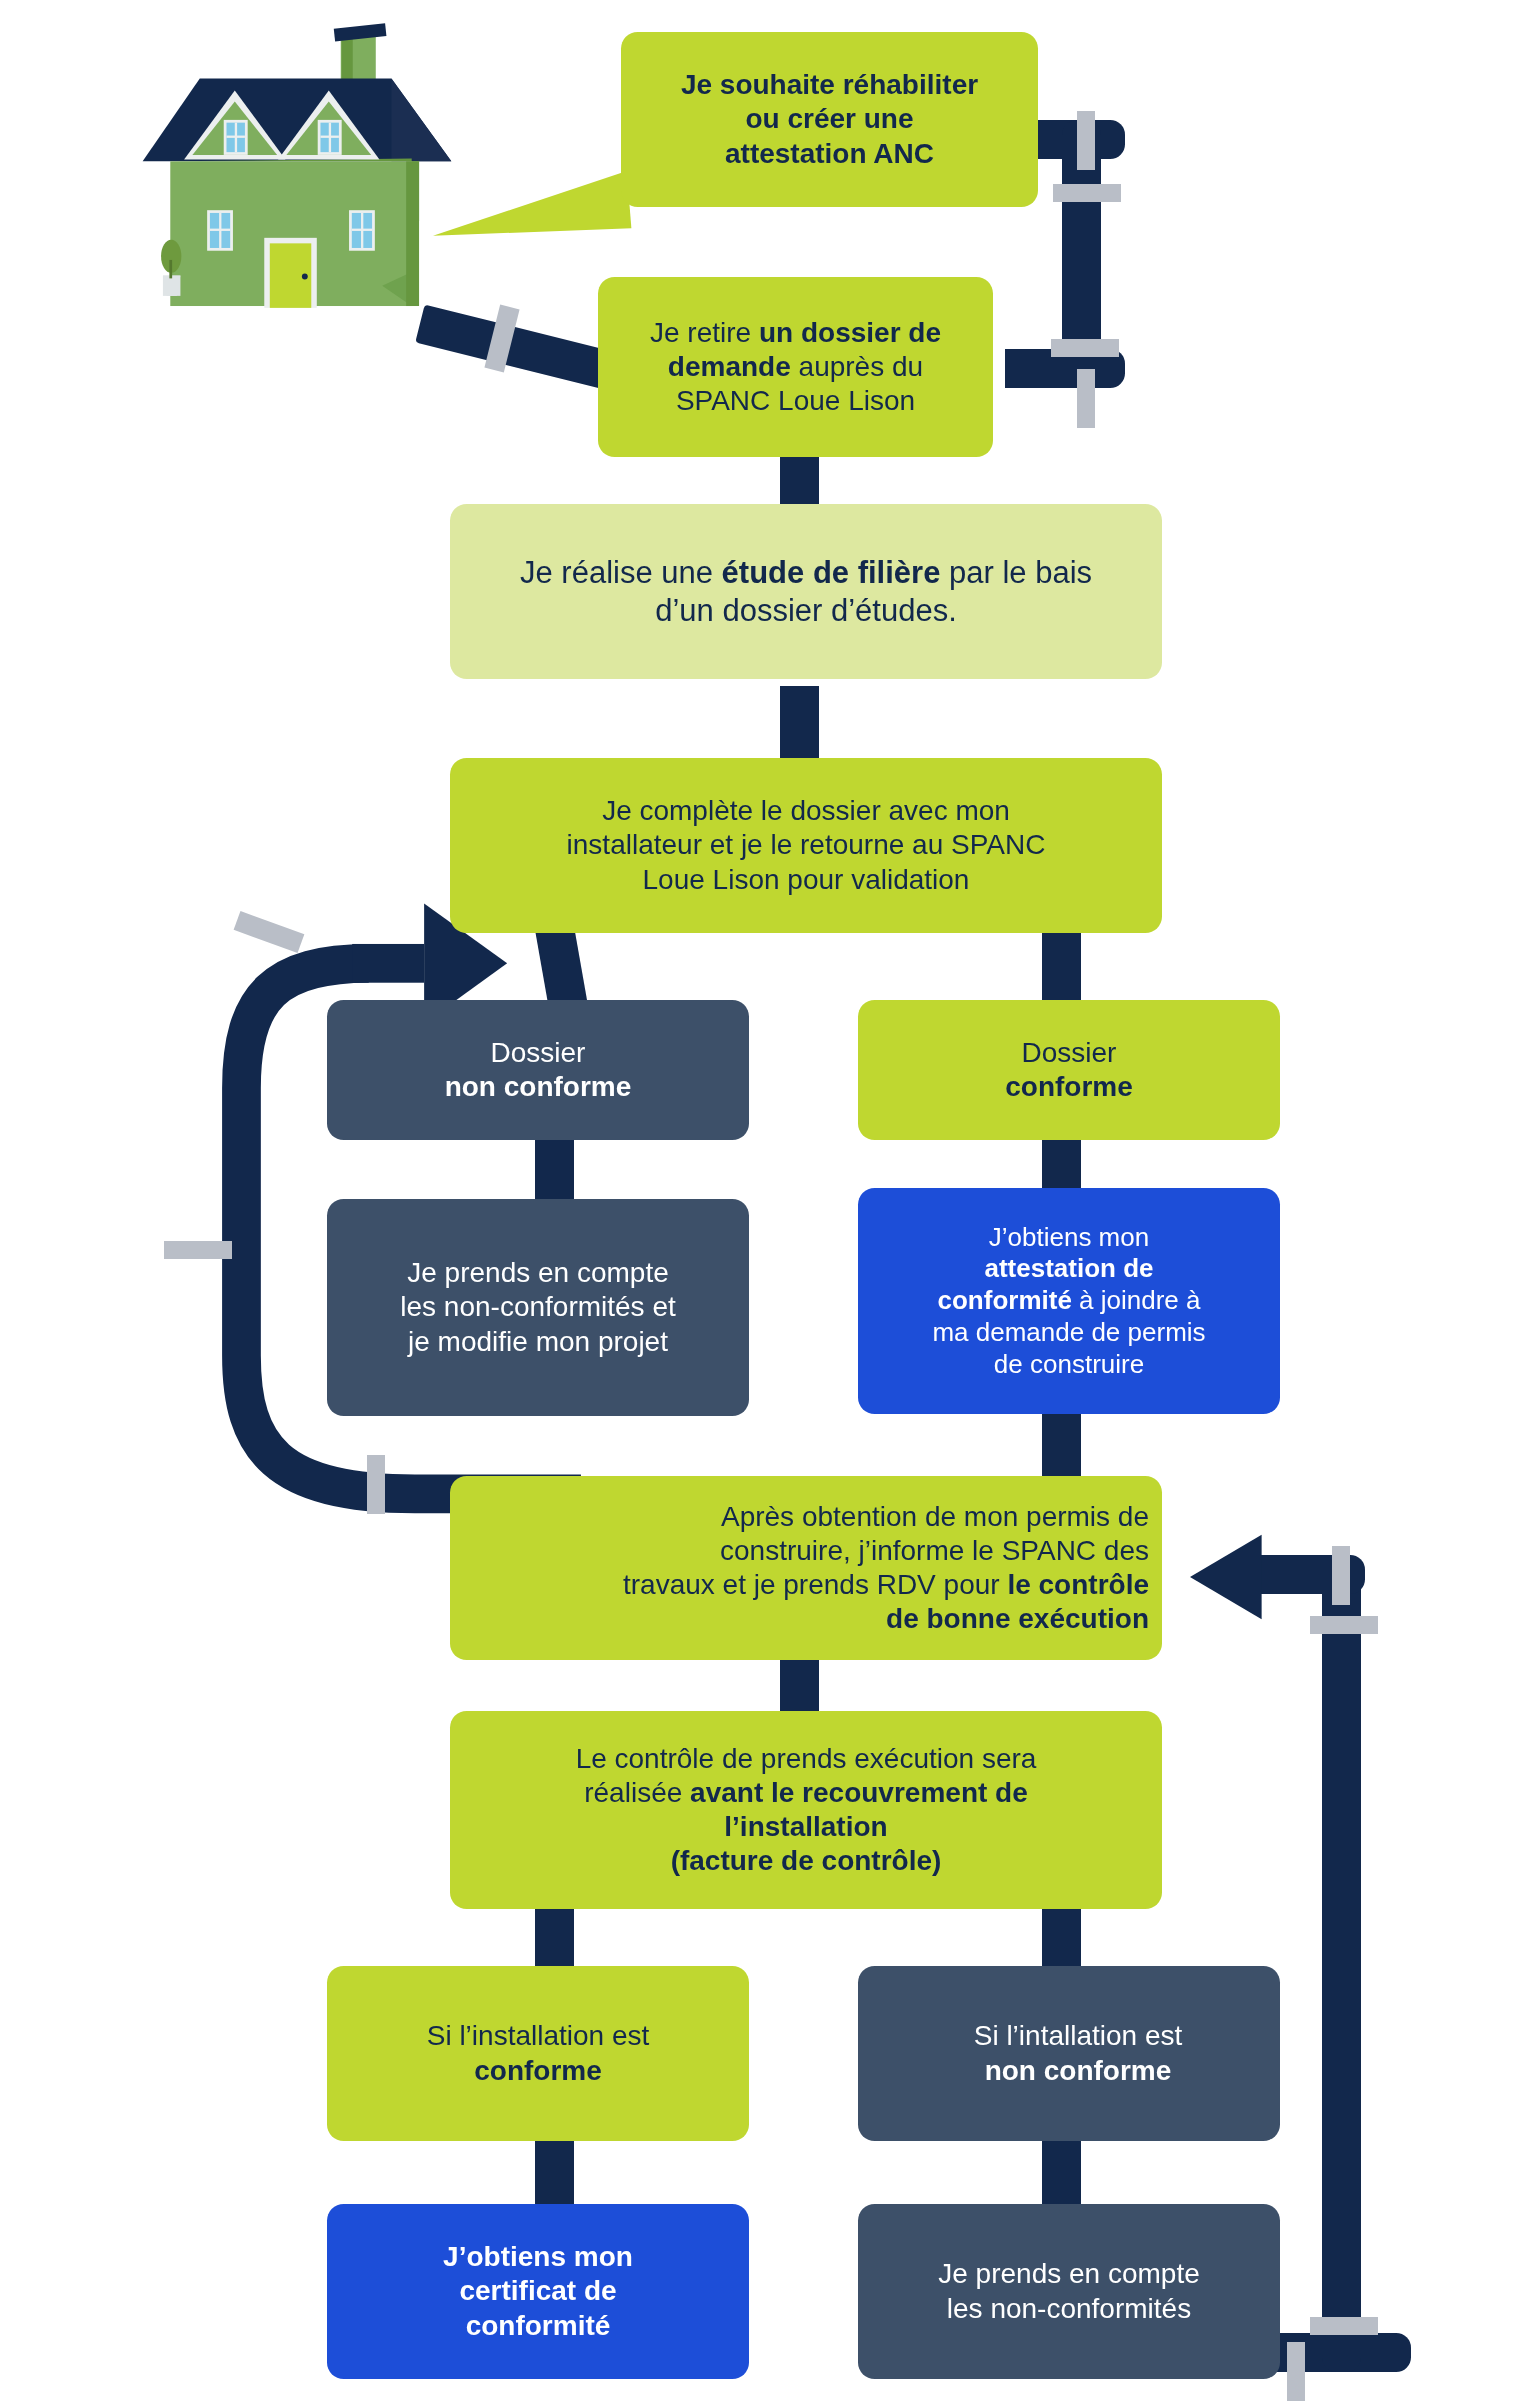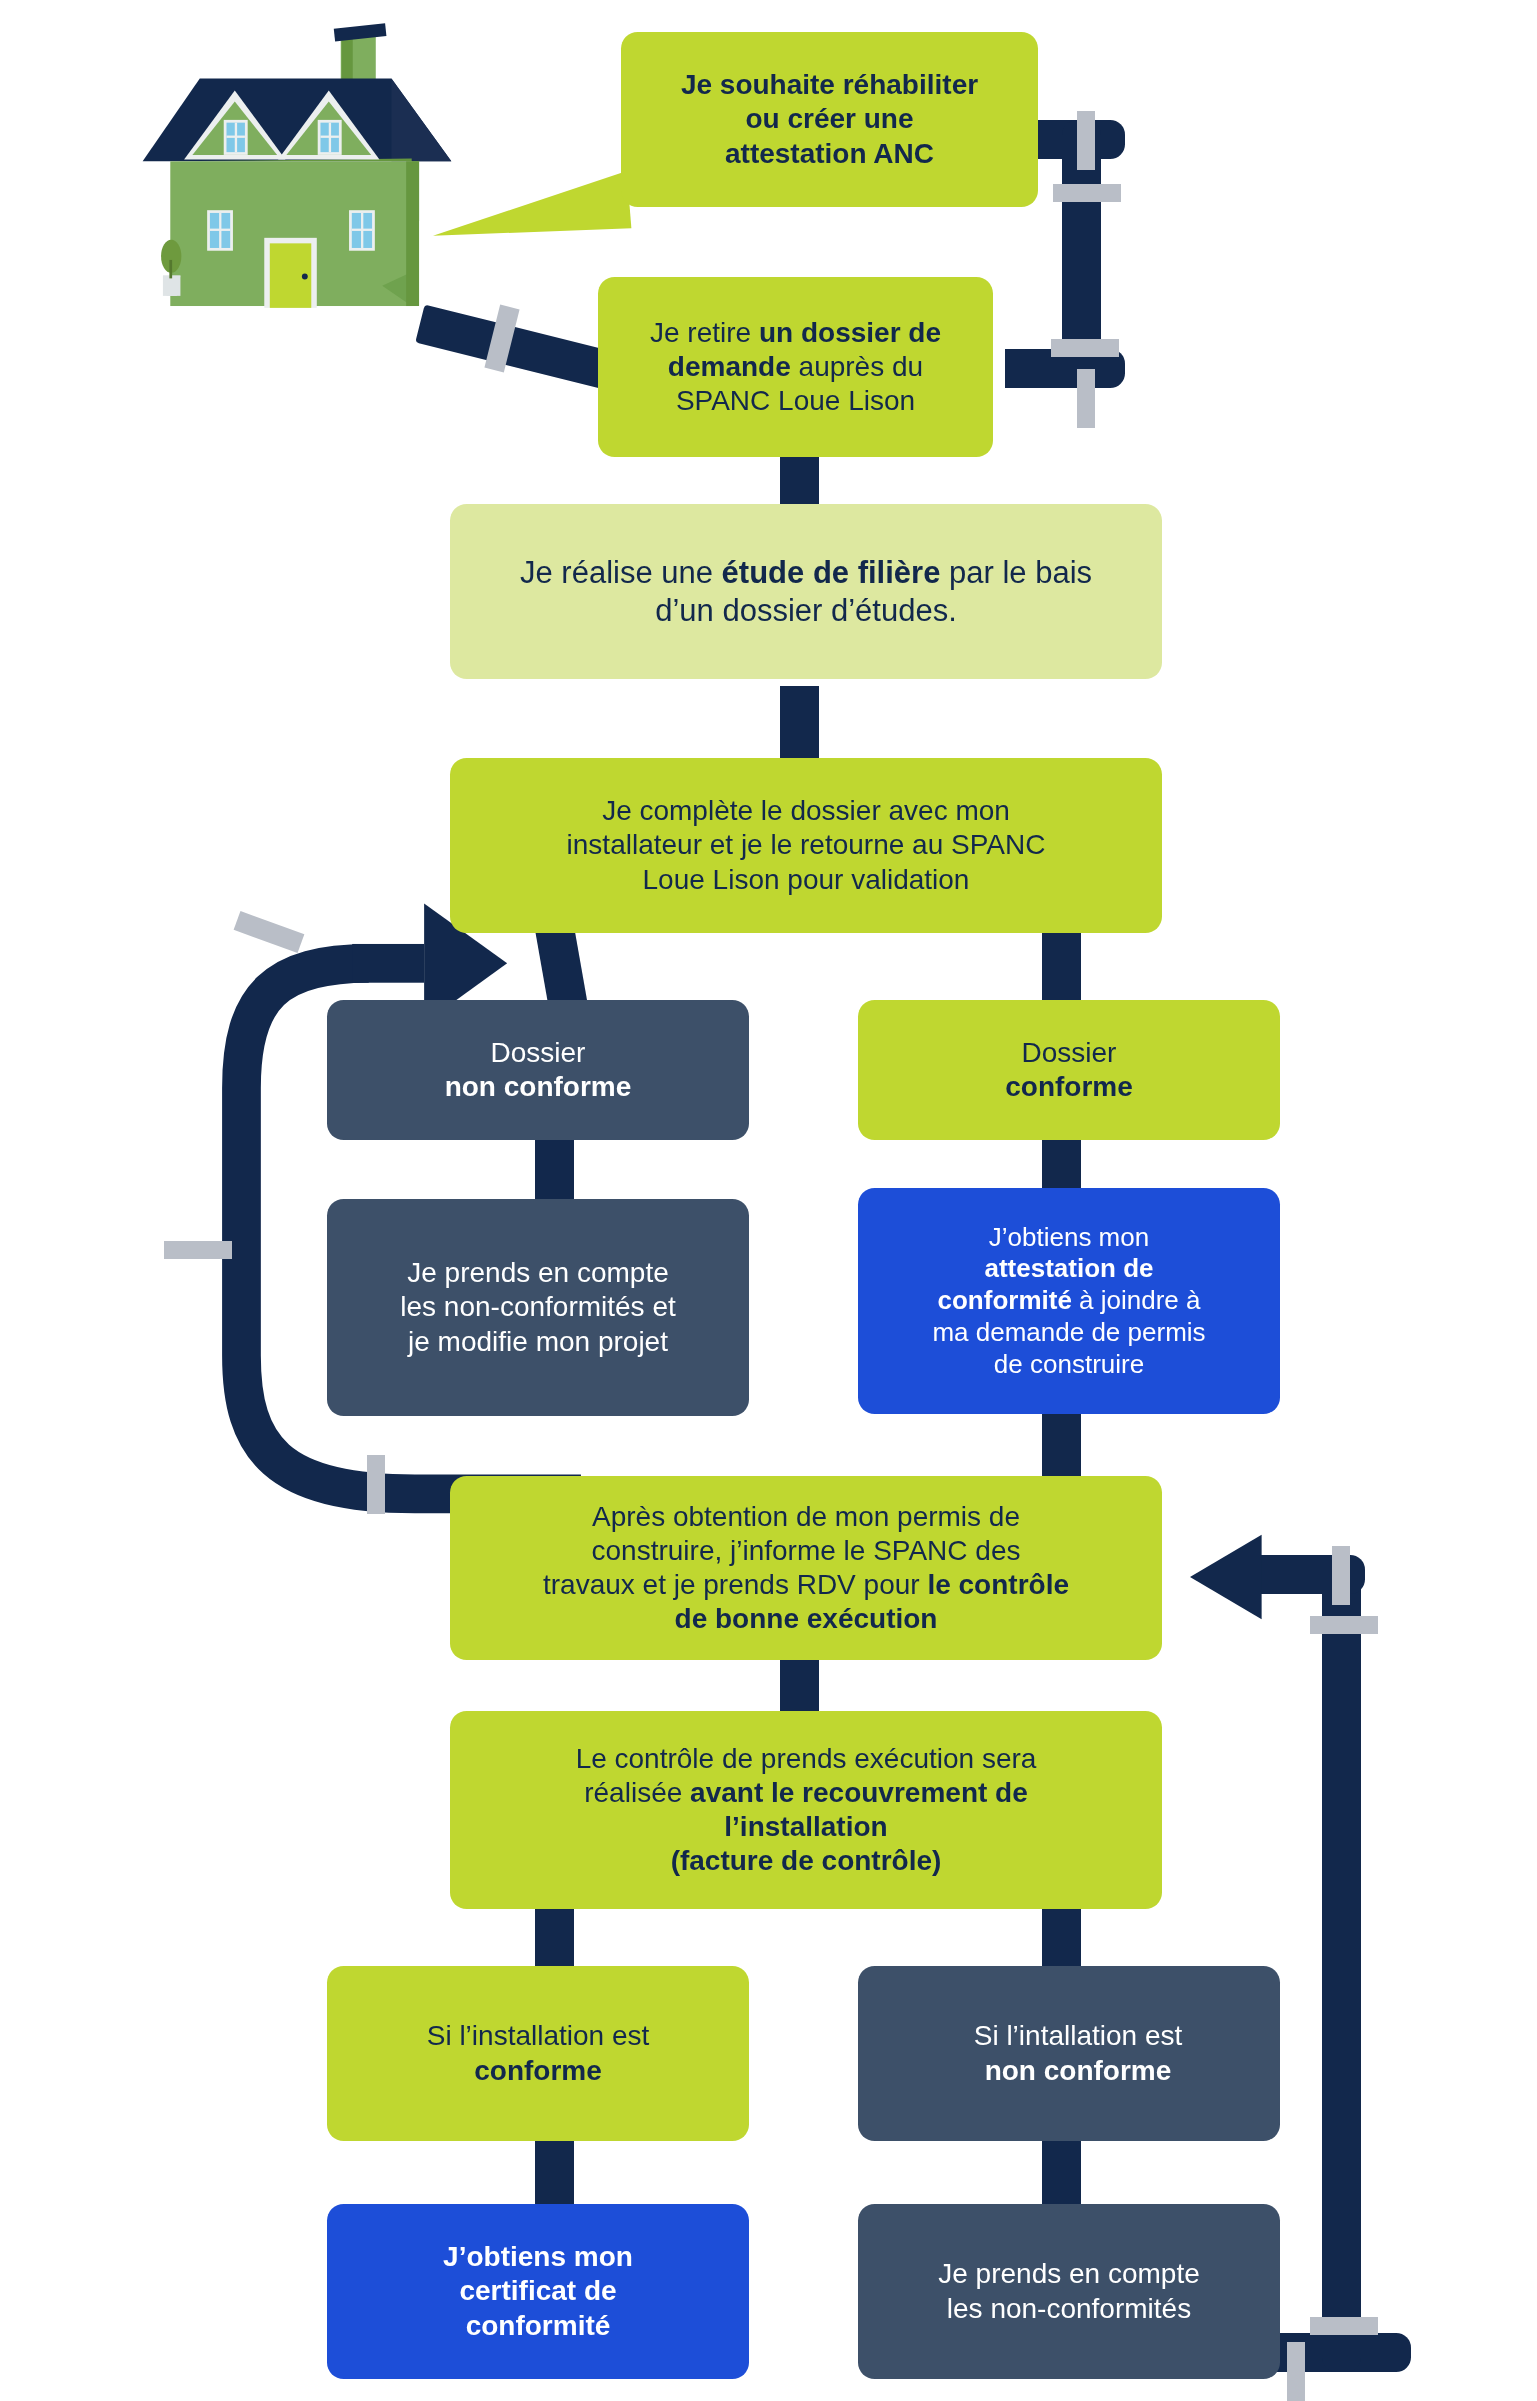--- a/index.html
+++ b/index.html
@@ -198,21 +198,21 @@
   <div class="node green" style="left:858px;top:1188px;width:422px;height:226px;font-size:26px;">
     <div class="txt">
         <div><span>J’obtiens mon</span></div>
         <div><span class="b">attestation de</span></div>
         <div><span class="b">conformité</span><span> à joindre à</span></div>
         <div><span>ma demande de permis</span></div>
         <div><span>de construire</span></div>
       </div>
   </div>
 
-  <div class="node lime" style="left:450px;top:1476px;width:712px;height:184px;font-size:28px;">
+  <div class="node lime" style="left:450px;top:1476px;width:712px;height:184px;font-size:28px;text-align:right;">
     <div class="txt">
         <div><span>Après obtention de mon permis de</span></div>
         <div><span>construire, j’informe le SPANC  des</span></div>
         <div><span>travaux et je prends RDV pour </span><span class="b">le contrôle</span></div>
         <div><span class="b">de bonne exécution</span></div>
       </div>
   </div>
 
   <div class="node lime" style="left:450px;top:1711px;width:712px;height:198px;font-size:28px;">
     <div class="txt">

